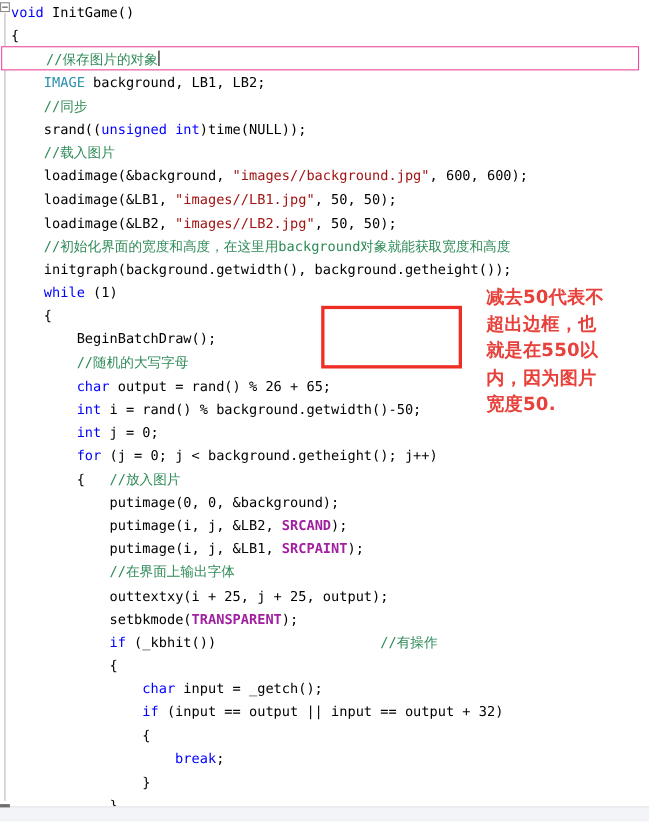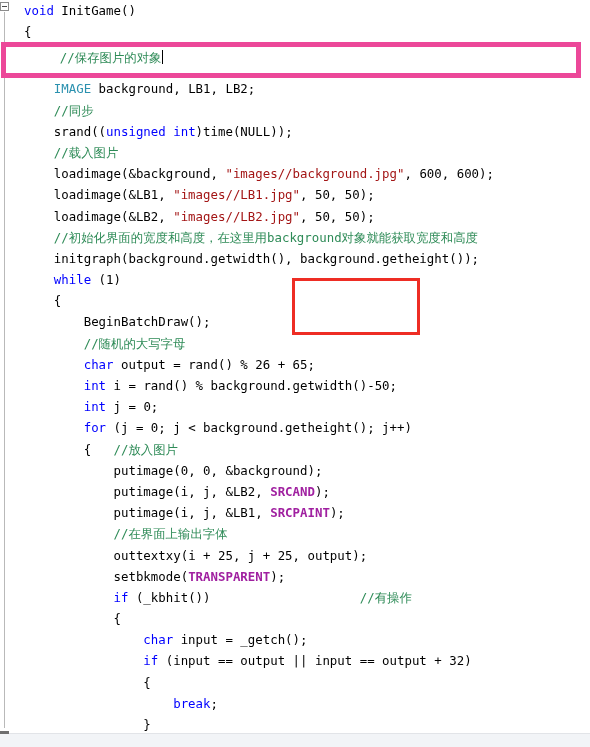--- a/index.html
+++ b/index.html
@@ -65,29 +65,29 @@
     width: 590px;
     height: 731px;
     font-size: 12.4px;
     line-height: 21.2px;
     white-space: pre;
     color: #000000;
   }
   .line {
     position: relative;
     height: 21.2px;
-    padding-left: 24px;
+    padding-left: 10px;
     box-sizing: border-box;
   }
 
   
   .line.current {
-    border: 5px solid #ec4899;
+    border: 1px solid #ec4899;
     background: #ffffff;
-    height: 36px;
+    height: 22px;
     margin-left: 1px;
     width: 580px;
     box-sizing: border-box;
   }
   .caret {
     display: inline-block;
     width: 1px;
     height: 14px;
     background: #000000;
     vertical-align: -2px;
@@ -164,19 +164,24 @@
 
   <div class="gutter">
     <div class="fold-box"></div>
     <div class="fold-line"></div>
   </div>
 
   <div class="code" id="code-surface"><div class="line"><span class="plain"></span><span class="kw">void</span><span class="plain"> InitGame()</span></div><div class="line"><span class="plain"></span><span class="plain">{</span></div><div class="line current"><span class="plain">    </span><span class="cmt">//保存图片的对象</span><span class="caret"></span></div><div class="line"><span class="plain">    </span><span class="type">IMAGE</span><span class="plain"> background, LB1, LB2;</span></div><div class="line"><span class="plain">    </span><span class="cmt">//同步</span></div><div class="line"><span class="plain">    </span><span class="plain">srand((</span><span class="kw">unsigned</span><span class="plain"> </span><span class="kw">int</span><span class="plain">)time(NULL));</span></div><div class="line"><span class="plain">    </span><span class="cmt">//载入图片</span></div><div class="line"><span class="plain">    </span><span class="plain">loadimage(&amp;background, </span><span class="str">"images//background.jpg"</span><span class="plain">, 600, 600);</span></div><div class="line"><span class="plain">    </span><span class="plain">loadimage(&amp;LB1, </span><span class="str">"images//LB1.jpg"</span><span class="plain">, 50, 50);</span></div><div class="line"><span class="plain">    </span><span class="plain">loadimage(&amp;LB2, </span><span class="str">"images//LB2.jpg"</span><span class="plain">, 50, 50);</span></div><div class="line"><span class="plain">    </span><span class="cmt">//初始化界面的宽度和高度，在这里用background对象就能获取宽度和高度</span></div><div class="line"><span class="plain">    </span><span class="plain">initgraph(background.getwidth(), background.getheight());</span></div><div class="line"><span class="plain">    </span><span class="kw">while</span><span class="plain"> (1)</span></div><div class="line"><span class="plain">    </span><span class="plain">{</span></div><div class="line"><span class="plain">        </span><span class="plain">BeginBatchDraw();</span></div><div class="line"><span class="plain">        </span><span class="cmt">//随机的大写字母</span></div><div class="line"><span class="plain">        </span><span class="kw">char</span><span class="plain"> output = rand() % 26 + 65;</span></div><div class="line"><span class="plain">        </span><span class="kw">int</span><span class="plain"> i = rand() % background.getwidth()-50;</span></div><div class="line"><span class="plain">        </span><span class="kw">int</span><span class="plain"> j = 0;</span></div><div class="line"><span class="plain">        </span><span class="kw">for</span><span class="plain"> (j = 0; j &lt; background.getheight(); j++)</span></div><div class="line"><span class="plain">        </span><span class="plain">{   </span><span class="cmt">//放入图片</span></div><div class="line"><span class="plain">            </span><span class="plain">putimage(0, 0, &amp;background);</span></div><div class="line"><span class="plain">            </span><span class="plain">putimage(i, j, &amp;LB2, </span><span class="macro">SRCAND</span><span class="plain">);</span></div><div class="line"><span class="plain">            </span><span class="plain">putimage(i, j, &amp;LB1, </span><span class="macro">SRCPAINT</span><span class="plain">);</span></div><div class="line"><span class="plain">            </span><span class="cmt">//在界面上输出字体</span></div><div class="line"><span class="plain">            </span><span class="plain">outtextxy(i + 25, j + 25, output);</span></div><div class="line"><span class="plain">            </span><span class="plain">setbkmode(</span><span class="macro">TRANSPARENT</span><span class="plain">);</span></div><div class="line"><span class="plain">            </span><span class="kw">if</span><span class="plain"> (_kbhit())</span><span class="plain">                    </span><span class="cmt">//有操作</span></div><div class="line"><span class="plain">            </span><span class="plain">{</span></div><div class="line"><span class="plain">                </span><span class="kw">char</span><span class="plain"> input = _getch();</span></div><div class="line"><span class="plain">                </span><span class="kw">if</span><span class="plain"> (input == output || input == output + 32)</span></div><div class="line"><span class="plain">                </span><span class="plain">{</span></div><div class="line"><span class="plain">                    </span><span class="kw">break</span><span class="plain">;</span></div><div class="line"><span class="plain">                </span><span class="plain">}</span></div><div class="line"><span class="plain">            </span><span class="plain">}</span></div><div class="line"><span class="plain">            </span><span class="plain">Sleep(10);</span></div></div>
 
   <div class="red-box"></div>
 
+  <div class="note">减去50代表不
+超出边框，也
+就是在550以
+内，因为图片
+宽度50.</div>
 
   <div class="hscroll">
     <div class="corner"></div>
     <div class="thumb"></div>
   </div>
 
 </div>
 
 </body></html>

